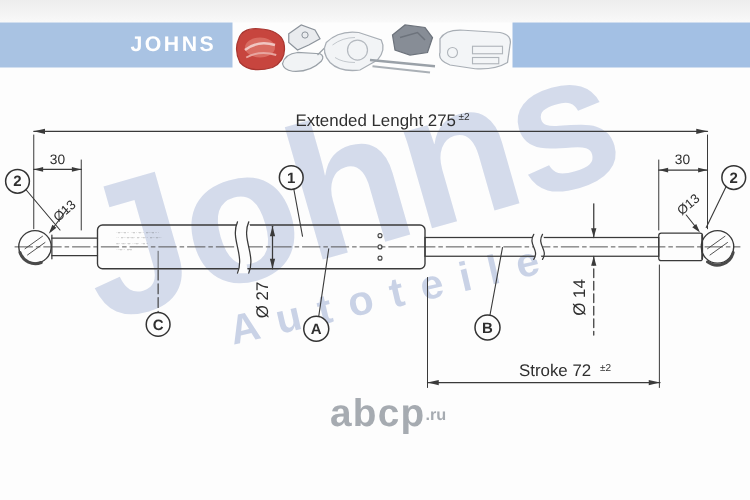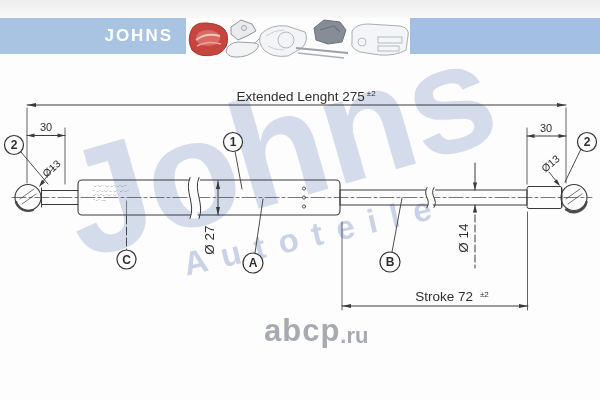--- a/index.html
+++ b/index.html
@@ -25,24 +25,24 @@
   }
   .wm-autoteile{
     position:absolute;left:184px;top:248px;z-index:0;
     font-size:33px;font-weight:bold;line-height:1;
     color:rgba(82,113,179,0.30);
     transform:rotate(-13deg);transform-origin:0 50%;
     letter-spacing:14px;white-space:nowrap;
   }
   .wm-abcp{
     position:absolute;left:264px;top:313px;z-index:0;
-    color:#a6abb1;white-space:nowrap;display:flex;align-items:flex-end;
+    color:#a6abb1;white-space:nowrap;display:flex;align-items:center;
   }
   .wm-abcp .big{font-size:31px;font-weight:bold;letter-spacing:1px;}
-  .wm-abcp .small{font-size:22px;font-weight:bold;}
+  .wm-abcp .small{font-size:13px;font-weight:bold;}
   svg.drawing{position:absolute;left:0;top:0;z-index:1;}
   svg text{fill:#2f2f2f;}
 </style>
 </head>
 <body>
 
 <div class="scan-top"></div>
 
 <div class="band band-left">
   <span class="brand-text">JOHNS</span>

